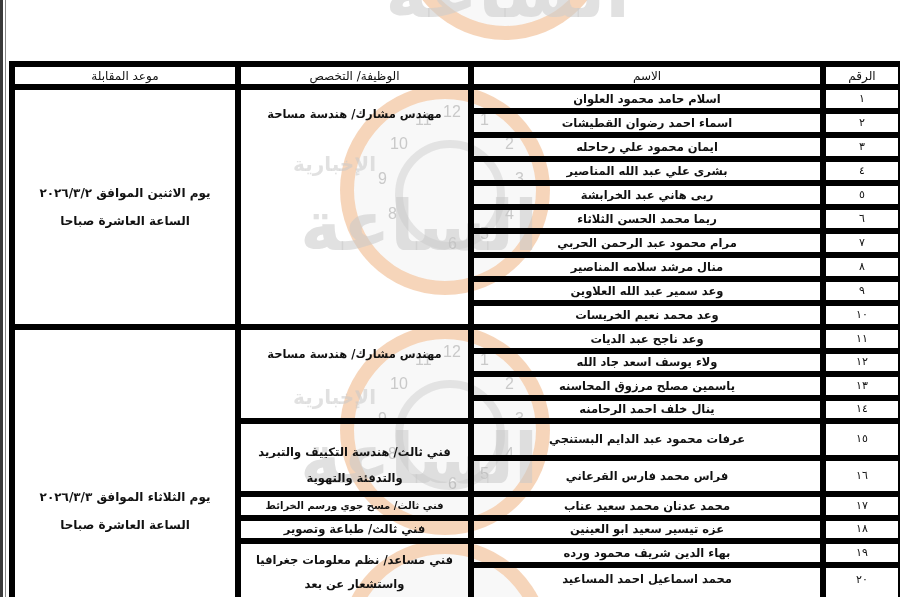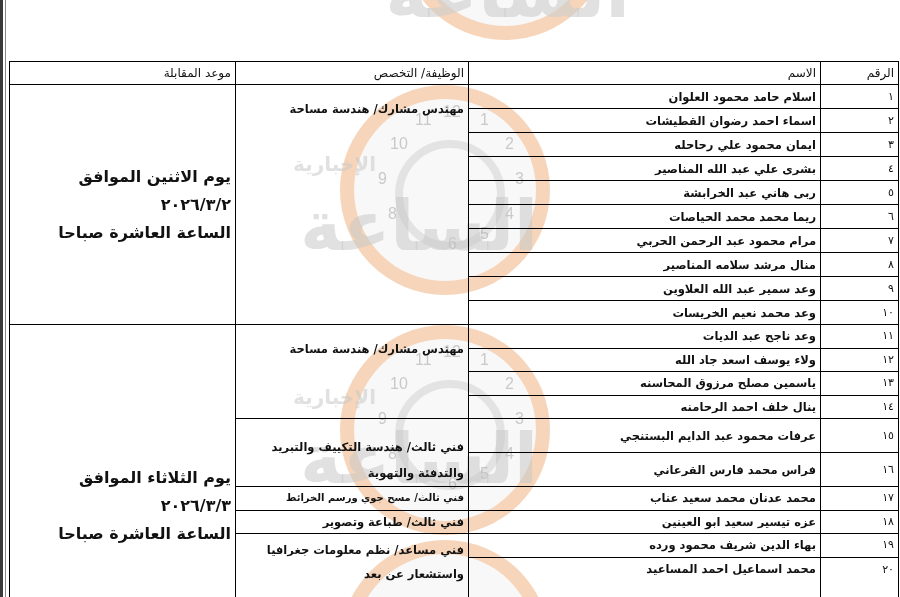--- a/index.html
+++ b/index.html
@@ -13,28 +13,28 @@
   .wm { position: absolute; pointer-events: none; }
   .wm-clock { width: 210px; height: 210px; border-radius: 50%;
     border: 14px solid rgba(245,170,110,0.45); background: rgba(235,235,235,0.35); }
   .wm-inner { position: absolute; left: 50%; top: 50%; width: 110px; height: 110px; margin: -55px 0 0 -55px;
     border-radius: 50%; border: 8px solid rgba(190,190,190,0.35); }
   .wm-num { position: absolute; font-family: "Liberation Sans", sans-serif; font-size: 16px; color: rgba(170,170,170,0.6); }
   .wm-text { position: absolute; font-family: "DejaVu Sans", sans-serif; color: rgba(200,200,200,0.55); font-weight: bold; direction: rtl; white-space: nowrap; margin-left: 15px; }
 
   table.grid { position: absolute; left: 9px; top: 61px; width: 889px; border-collapse: collapse;
     direction: rtl; table-layout: fixed; }
-  table.grid td, table.grid th { border: 1px solid #000000; text-align: right; vertical-align: middle;
+  table.grid td, table.grid th { border: 6px solid #000000; text-align: center; vertical-align: middle;
     font-size: 11.5px; line-height: 14px; padding: 0 4px; background: transparent; }
   table.grid th { font-weight: normal; height: 23px; font-size: 12px; }
   table.grid td.num { font-size: 11px; }
   table.grid td.name { font-weight: bold; font-size: 11.5px; }
   table.grid td.job { font-weight: bold; vertical-align: top; padding-top: 17px; }
   table.grid td.job.mid { vertical-align: middle; padding-top: 0; }
-  table.grid td.date { font-weight: bold; font-size: 16px; line-height: 28px; }
+  table.grid td.date { font-weight: bold; font-size: 12px; line-height: 28px; }
   .hdr-num { width: 78px; }
   .hdr-name { width: 352px; }
   .hdr-job { width: 233px; }
   .hdr-date { width: 226px; }
 </style>
 </head>
 <body>
 
 <div class="left-edge"></div>
 <div class="left-edge2"></div>
@@ -121,21 +121,21 @@
     <tr style="height:24px;">
       <td class="num">٤</td>
       <td class="name">بشرى علي عبد الله المناصير</td>
     </tr>
     <tr style="height:24px;">
       <td class="num">٥</td>
       <td class="name">ربى هاني عبد الخرابشة</td>
     </tr>
     <tr style="height:24px;">
       <td class="num">٦</td>
-      <td class="name">ريما محمد محمد الحياصات</td>
+      <td class="name">ريما محمد الحسن الثلاثاء</td>
     </tr>
     <tr style="height:24px;">
       <td class="num">٧</td>
       <td class="name">مرام محمود عبد الرحمن الحربي</td>
     </tr>
     <tr style="height:24px;">
       <td class="num">٨</td>
       <td class="name">منال مرشد سلامه المناصير</td>
     </tr>
     <tr style="height:24px;">

